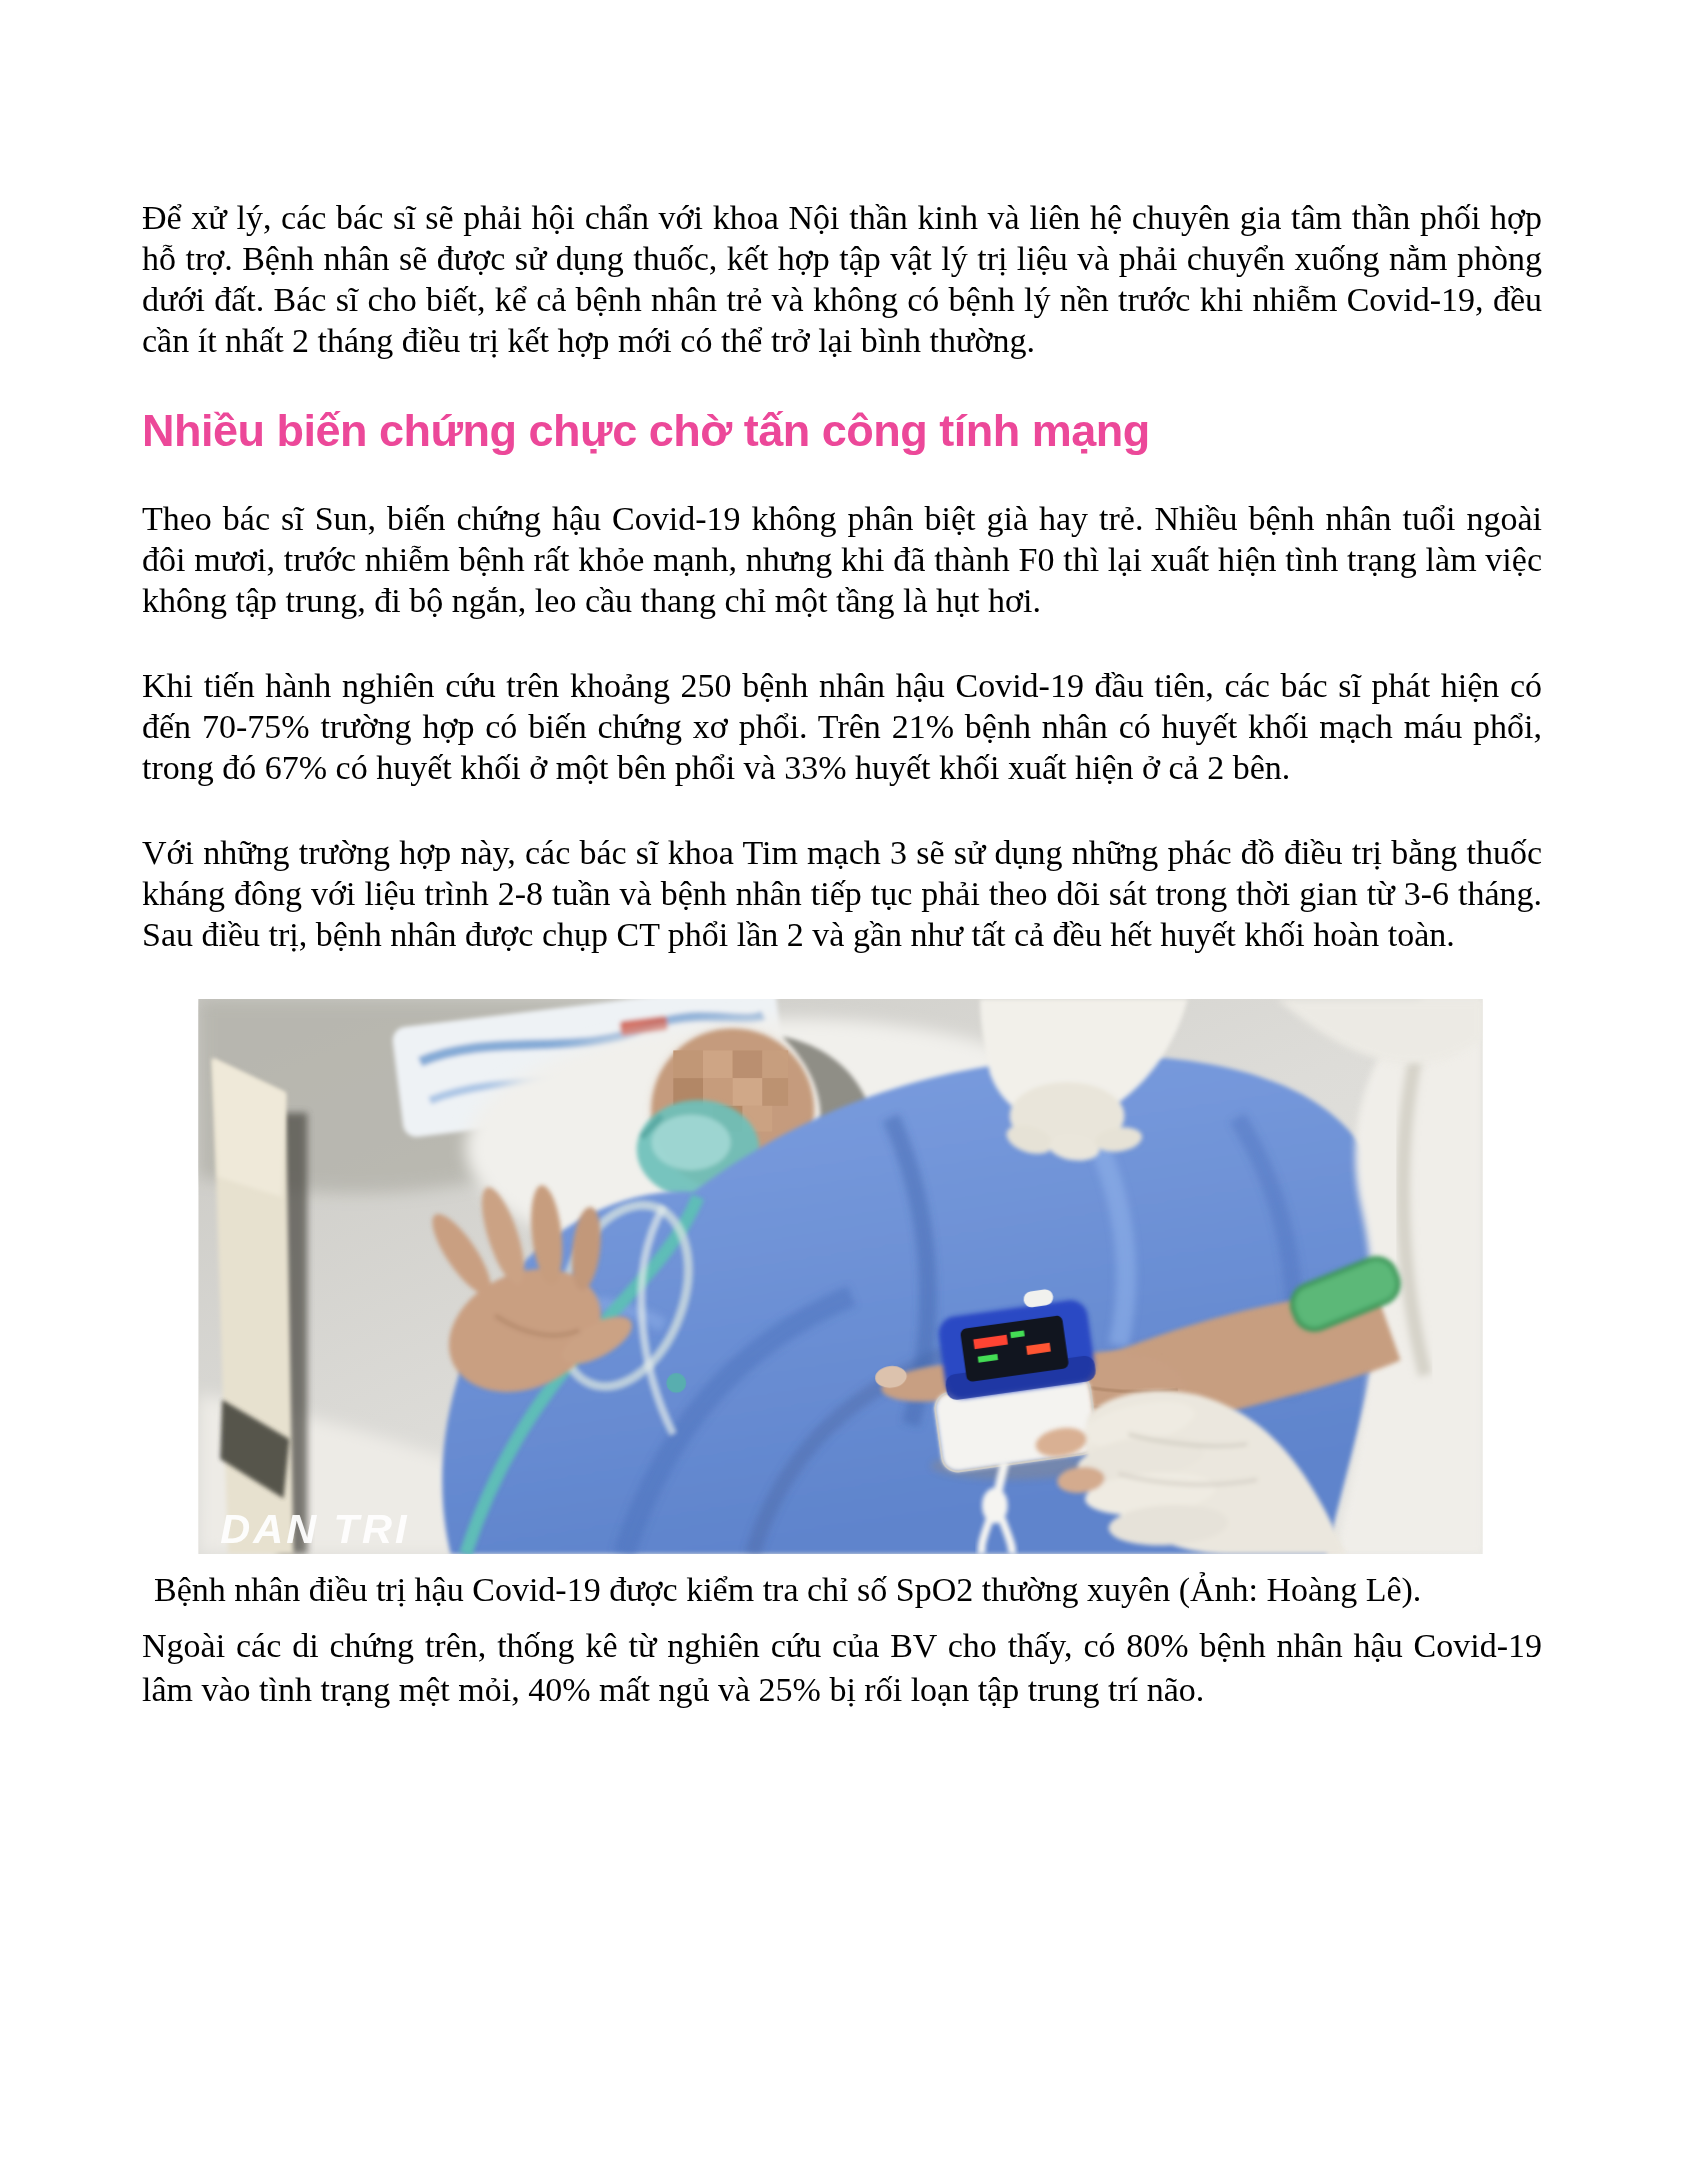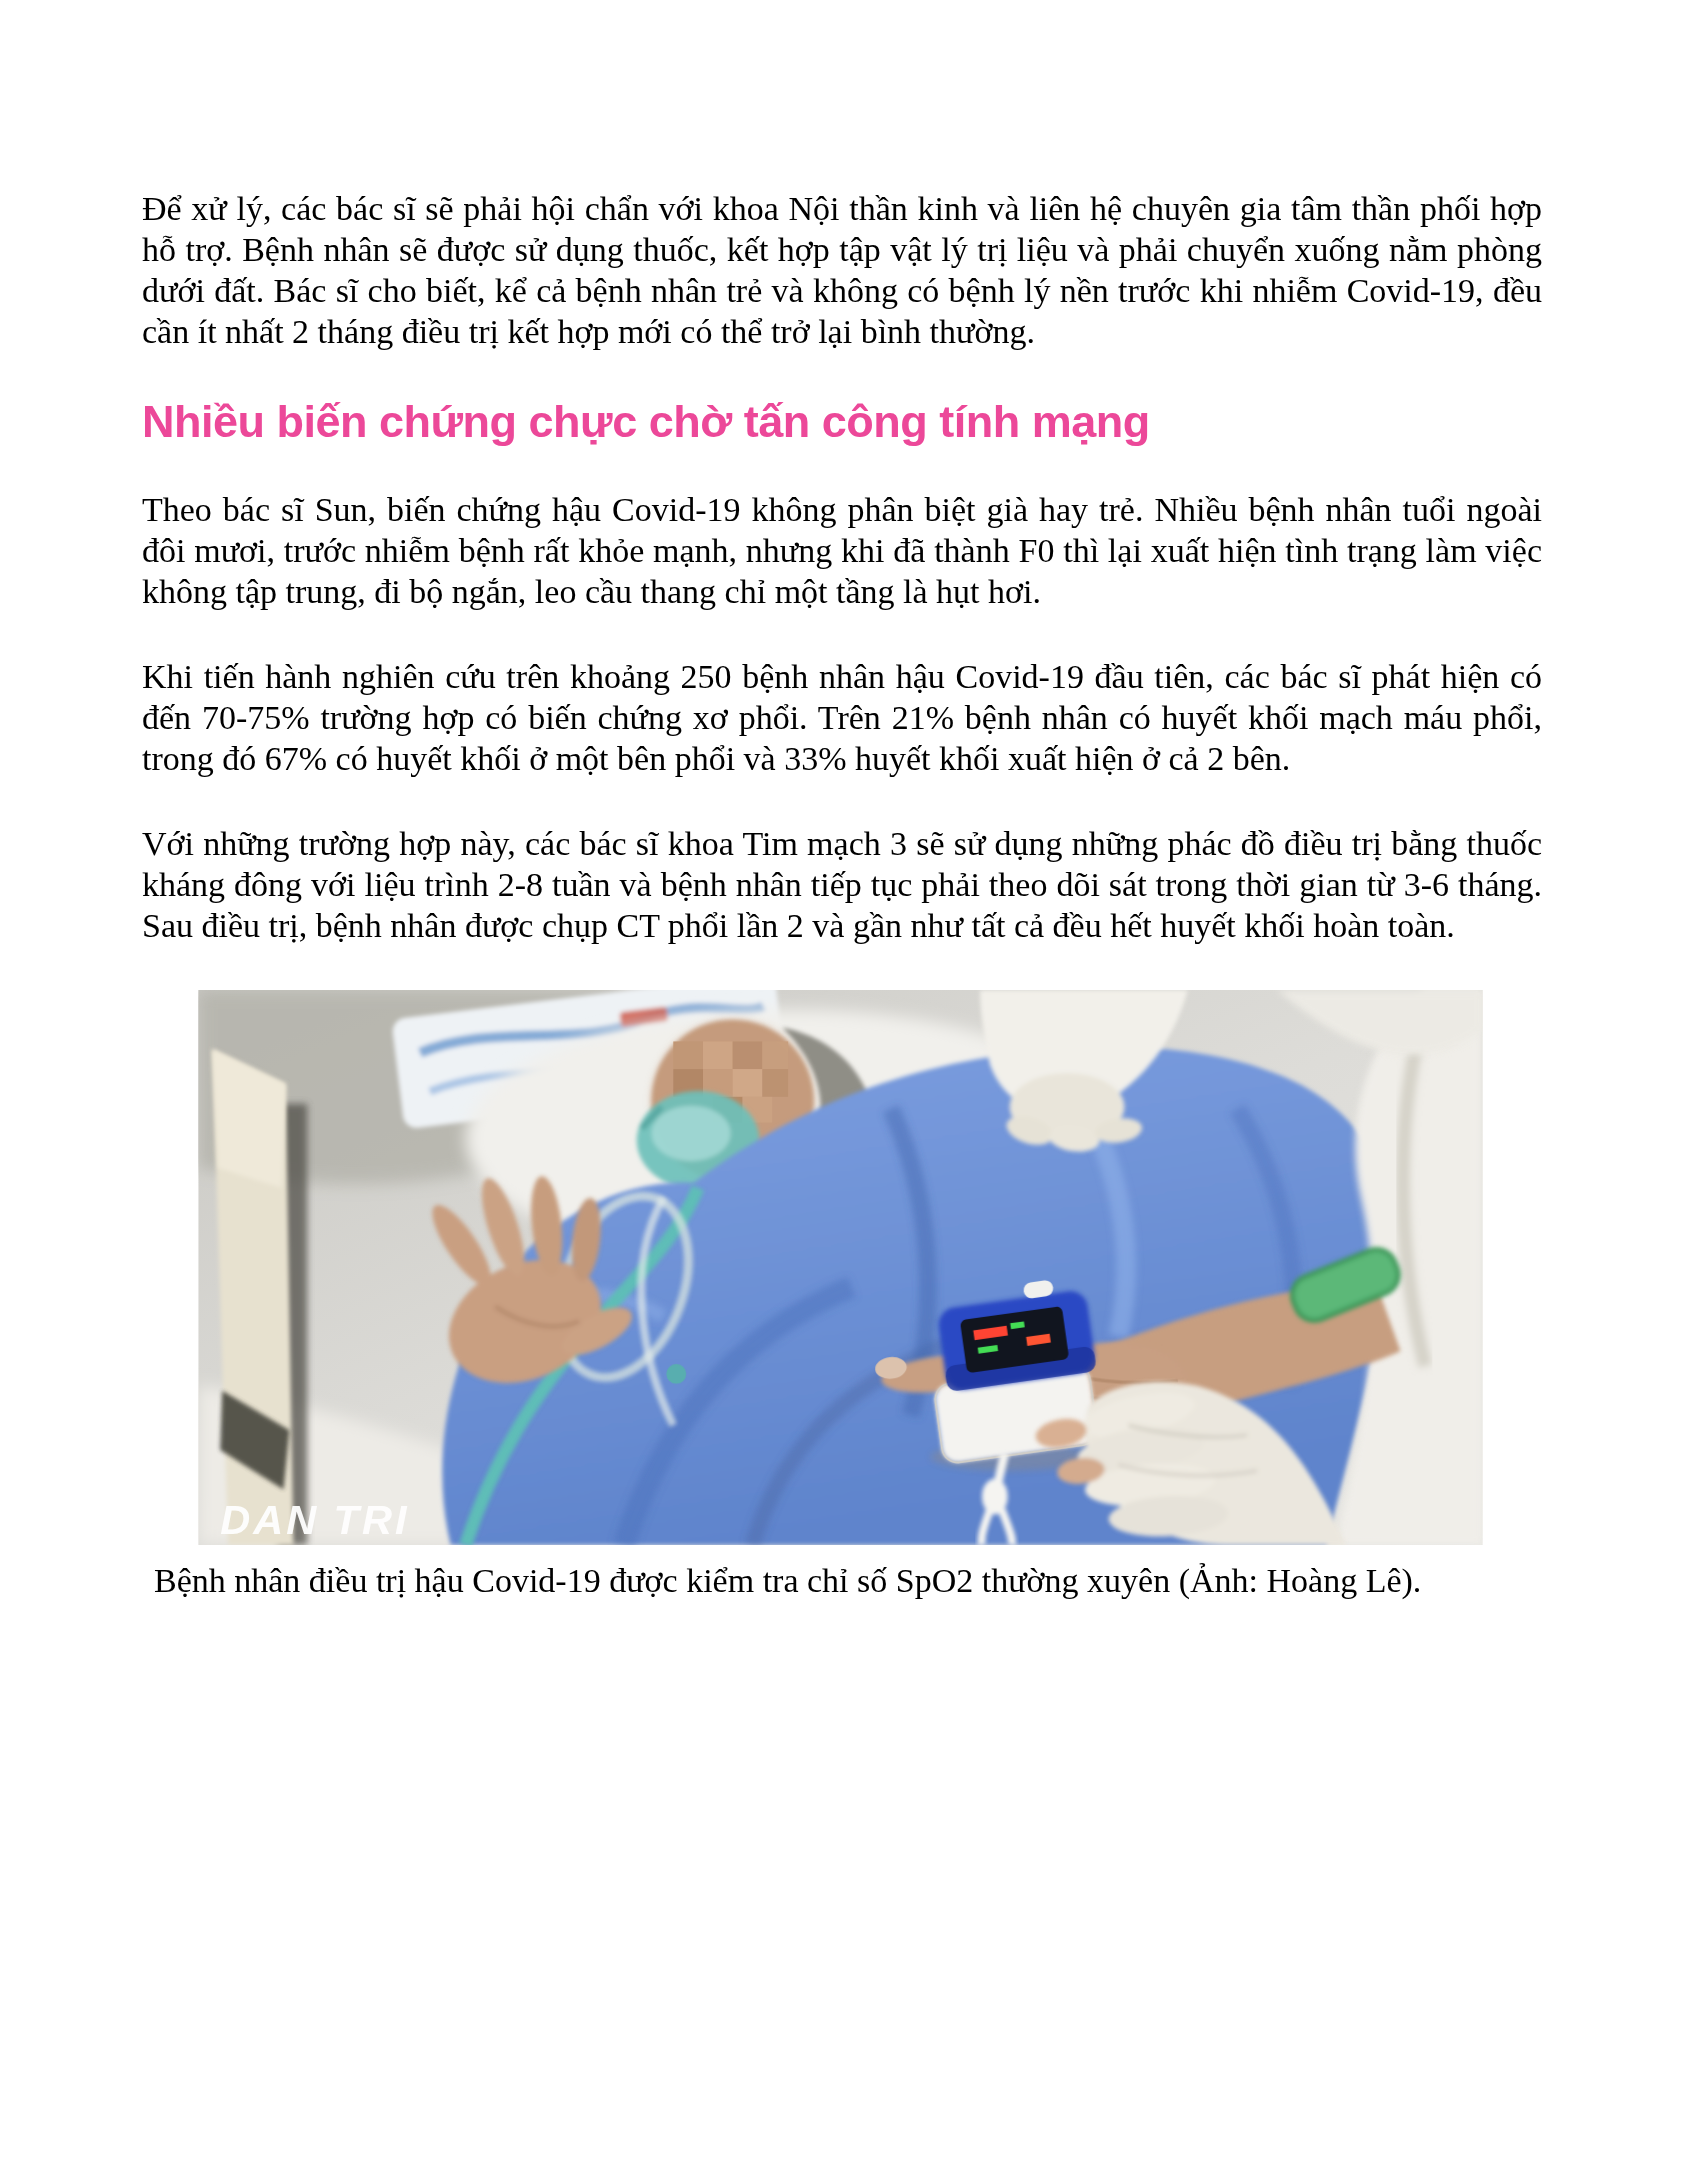--- a/index.html
+++ b/index.html
@@ -5,21 +5,21 @@
   * { box-sizing: border-box; }
   html, body { margin: 0; padding: 0; }
   body {
     width: 1683px; height: 2178px;
     background: #ffffff;
     overflow: hidden;
     position: relative;
   }
   .content {
     position: absolute;
-    left: 142px; top: 188px;
+    left: 142px; top: 197px;
     width: 1400px;
     color: #000000;
     font-family: "Liberation Serif", "DejaVu Serif", serif;
   }
   .para {
     font-size: 34px;
     line-height: 41px;
     text-align: justify;
     margin: 0 0 44px 0;
   }
@@ -221,15 +221,16 @@
         <ellipse cx="892" cy="486" rx="24" ry="13" fill="#d4ab8e" transform="rotate(-6 892 486)"></ellipse>
         <path d="M940,440 C980,450 1020,455 1060,450" stroke="#d3cfc4" stroke-width="4" fill="none" opacity="0.8"></path>
         <path d="M930,480 C975,492 1025,494 1070,486" stroke="#d3cfc4" stroke-width="4" fill="none" opacity="0.7"></path>
       </g>
 
       <text x="22" y="550" class="wm" font-size="42" letter-spacing="3" fill="#ffffff" opacity="0.95">DAN TRI</text>
     </svg>
   </figure>
 
   <p class="caption">Bệnh nhân điều trị hậu Covid-19 được kiểm tra chỉ số SpO2 thường xuyên (Ảnh: Hoàng Lê).</p>
+  <p class="closing">Ngoài các di chứng trên, thống kê từ nghiên cứu của BV cho thấy, có 80% bệnh nhân hậu Covid-19 lâm vào tình trạng mệt mỏi, 40% mất ngủ và 25% bị rối loạn tập trung trí não.</p>
 
 </div>
 
 
 </body></html>

